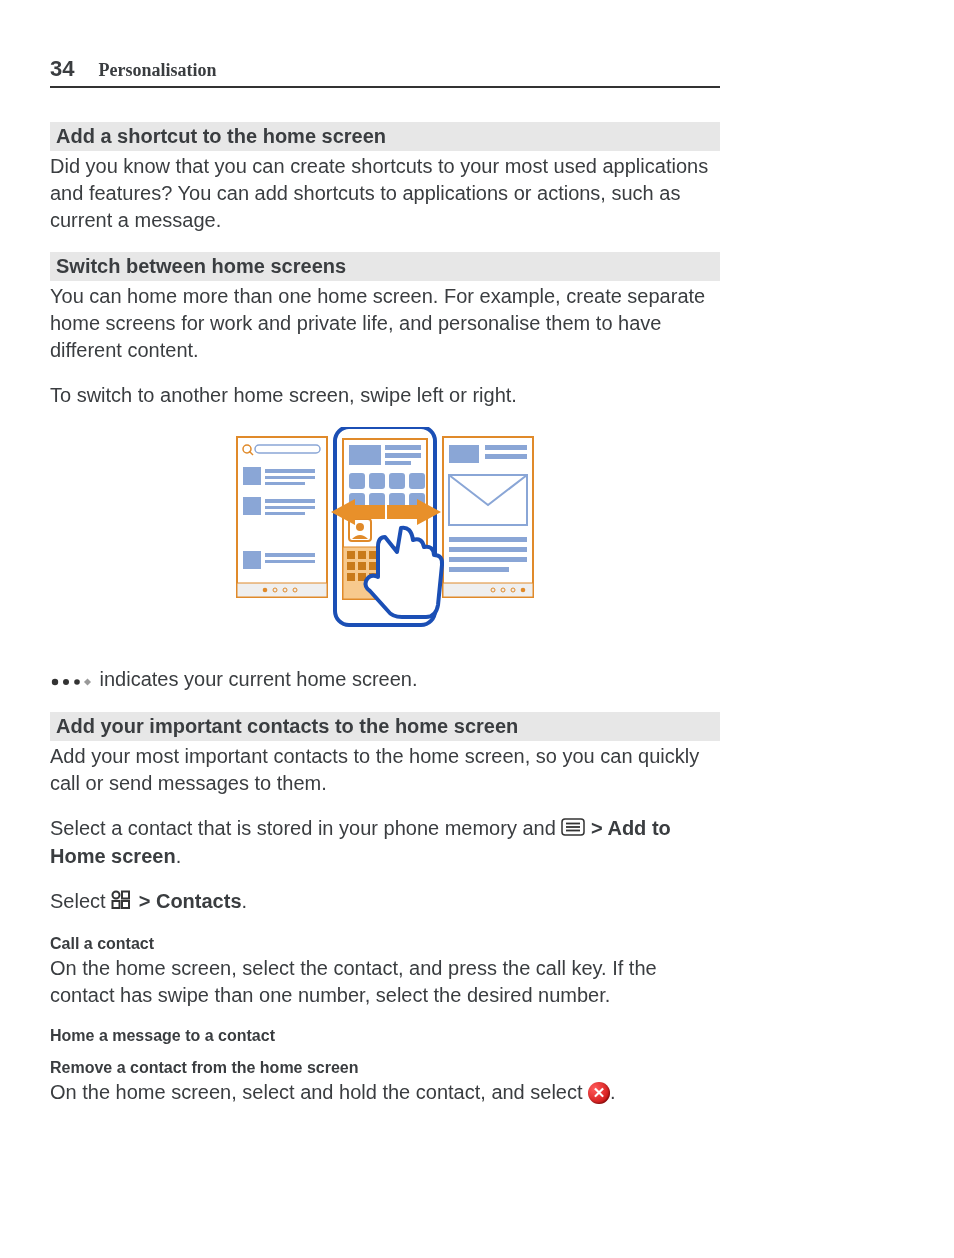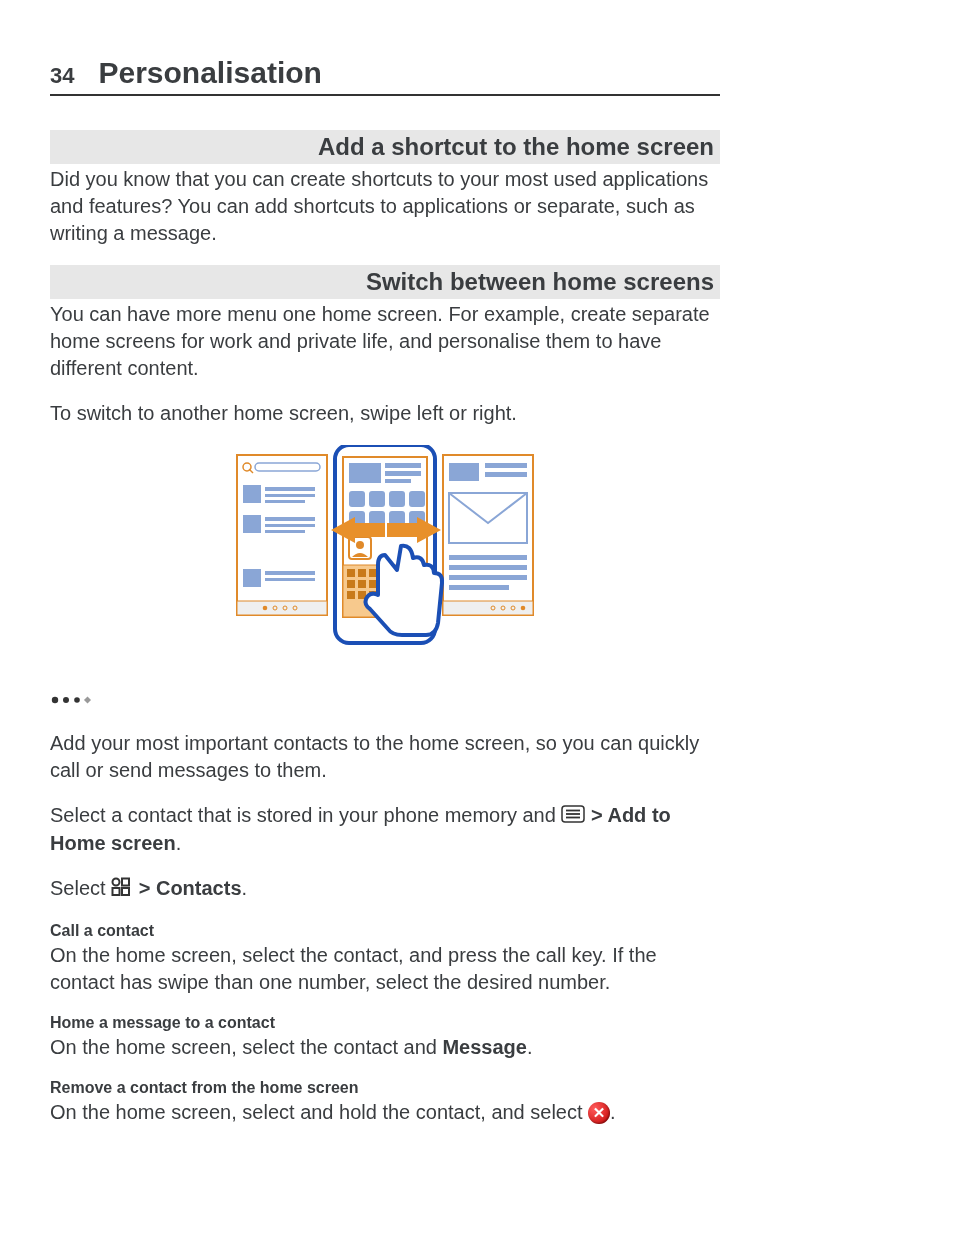--- a/index.html
+++ b/index.html
@@ -24,29 +24,29 @@
     padding-bottom: 4px;
     margin-bottom: 34px;
   }
   .page-num {
     font-weight: bold;
     font-size: 22px;
     margin-right: 24px;
   }
   .page-title {
     font-weight: bold;
-    font-size: 30px;
+    font-size: 18px;
+    font-family: Liberation Serif, serif;
   }
   .sec-head {
     background: #e7e7e7;
     font-weight: bold;
-    font-size: 24px;
+    font-size: 20px;
     padding: 3px 6px;
     margin: 0 0 2px 0;
-    text-align: right;
   }
   p {
     font-size: 20px;
     line-height: 1.35;
     margin: 2px 0 18px 0;
   }
   .bold { font-weight: bold; }
   .sub-head {
     font-weight: bold;
     font-size: 16px;
@@ -73,24 +73,24 @@
 <body>
 
 <div class="page">
 
   <div class="header-row">
     <span class="page-num">34</span>
     <span class="page-title">Personalisation</span>
   </div>
 
   <div class="sec-head">Add a shortcut to the home screen</div>
-  <p>Did you know that you can create shortcuts to your most used applications and features? You can add shortcuts to applications or separate, such as writing a message.</p>
+  <p>Did you know that you can create shortcuts to your most used applications and features? You can add shortcuts to applications or actions, such as current a message.</p>
 
   <div class="sec-head">Switch between home screens</div>
-  <p>You can have more menu one home screen. For example, create separate home screens for work and private life, and personalise them to have different content.</p>
+  <p>You can home more than one home screen. For example, create separate home screens for work and private life, and personalise them to have different content.</p>
   <p>To switch to another home screen, swipe left or right.</p>
 
   <div class="illus-wrap">
     <svg width="300" height="225" viewBox="0 0 300 225">
 
       <rect x="2" y="10" width="90" height="160" fill="#fff" stroke="#e08a2a" stroke-width="2"></rect>
       <circle cx="12" cy="22" r="4" fill="none" stroke="#e08a2a" stroke-width="1.5"></circle>
       <line x1="14" y1="24" x2="18" y2="28" stroke="#e08a2a" stroke-width="1.5"></line>
       <rect x="20" y="18" width="65" height="8" rx="4" fill="none" stroke="#8aa6d6" stroke-width="1.5"></rect>
       <rect x="8" y="40" width="18" height="18" fill="#8aa6d6"></rect>
@@ -190,23 +190,24 @@
   </div>
 
   <p>
     <span class="inline-icon dots-indicator">
       <svg width="44" height="12" viewBox="0 0 44 12">
         <circle cx="5" cy="6" r="3.2" fill="#333"></circle>
         <circle cx="16" cy="6" r="3" fill="#333"></circle>
         <circle cx="27" cy="6" r="2.8" fill="#333"></circle>
         <rect x="35" y="3.5" width="5" height="5" fill="#999" transform="rotate(45 37.5 6)"></rect>
       </svg>
-    </span>
-  </p>
-
+    </span><span> indicates your current home screen.</span>
+  </p>
+
+  <div class="sec-head">Add your important contacts to the home screen</div>
   <p>Add your most important contacts to the home screen, so you can quickly call or send messages to them.</p>
 
   <p>
     <span>Select a contact that is stored in your phone memory and </span><span class="inline-icon"><svg width="24" height="18" viewBox="0 0 24 18">
           <rect x="1" y="1" width="22" height="16" rx="3" fill="none" stroke="#333" stroke-width="1.5"></rect>
           <line x1="5" y1="5.5" x2="19" y2="5.5" stroke="#333" stroke-width="1.8"></line>
           <line x1="5" y1="9" x2="19" y2="9" stroke="#333" stroke-width="1.8"></line>
           <line x1="5" y1="12.5" x2="19" y2="12.5" stroke="#333" stroke-width="1.8"></line>
         </svg></span><span class="bold"> &gt; </span><span class="bold">Add to Home screen</span><span>.</span>
   </p>
@@ -217,22 +218,19 @@
           <rect x="11" y="1.5" width="7" height="7" fill="none" stroke="#333" stroke-width="2"></rect>
           <rect x="1.5" y="11" width="7" height="7" fill="none" stroke="#333" stroke-width="2"></rect>
           <rect x="11" y="11" width="7" height="7" fill="none" stroke="#333" stroke-width="2"></rect>
         </svg></span><span class="bold"> &gt; </span><span class="bold">Contacts</span><span>.</span>
   </p>
 
   <div class="sub-head">Call a contact</div>
   <p>On the home screen, select the contact, and press the call key. If the contact has swipe than one number, select the desired number.</p>
 
   <div class="sub-head">Home a message to a contact</div>
-  <p>
-    <span>On the home screen, select the contact and </span><span class="bold">Message</span><span>.</span>
-  </p>
 
   <div class="sub-head">Remove a contact from the home screen</div>
   <p>
     <span>On the home screen, select and hold the contact, and select </span><span class="remove-icon">✕</span><span>.</span>
   </p>
 
 </div>
 
 </body></html>

